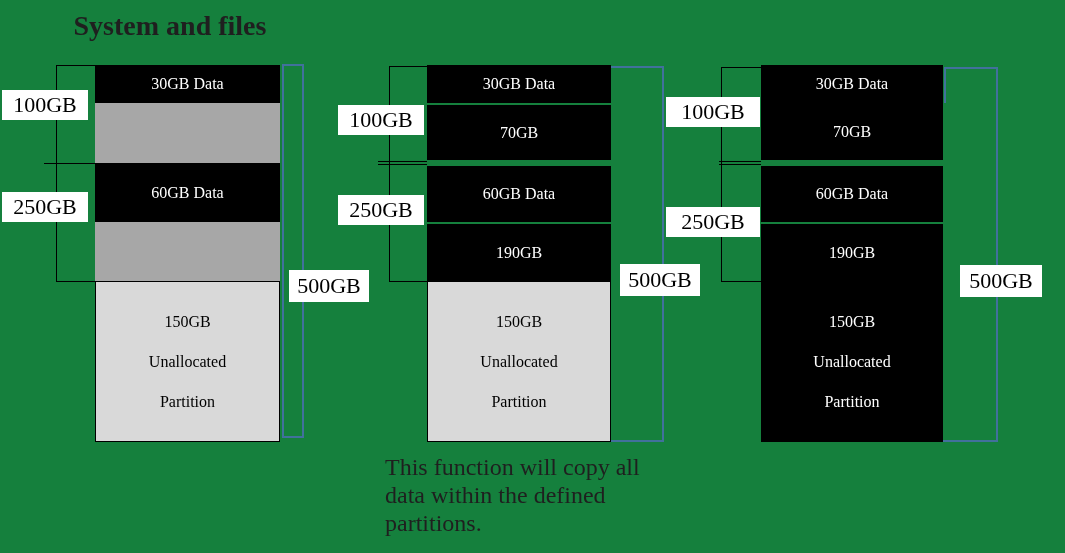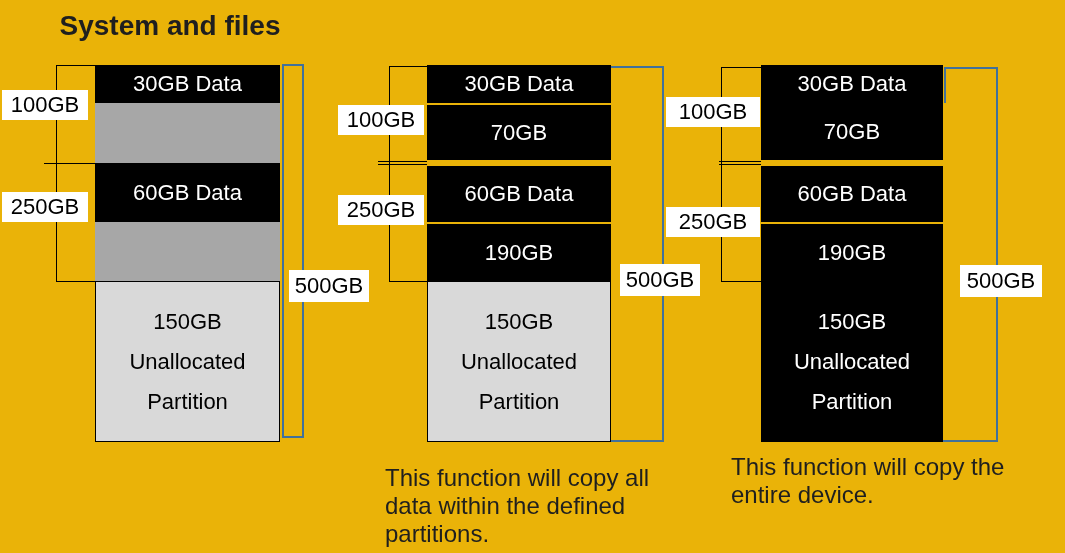--- a/index.html
+++ b/index.html
@@ -1,22 +1,22 @@
 <!DOCTYPE html>
 <html style="--ink: #1f1f1f; --bar_black: #000000; --empty_gray: #a7a7a7; --unalloc_gray: #d9d9d9; --blue: #41719c; --white: #ffffff;"><head>
 <meta charset="utf-8">
 <style>
   html,body { margin:0; padding:0; background:#fff; }
   .canvas {
-    position:relative; width:1065px; height:553px; background:#eab308;
-    font-family:Liberation Sans, sans-serif; overflow:hidden;
+    position:relative; width:1065px; height:553px; background:#15803d;
+    font-family:Liberation Serif, serif; overflow:hidden;
   }
   .abs { position:absolute; }
   .title { font-weight:bold; font-size:28px; color:var(--ink,#1f1f1f); text-align:center; }
-  .seg { display:flex; align-items:center; justify-content:center; font-size:22px; }
+  .seg { display:flex; align-items:center; justify-content:center; font-size:16px; }
   .seg-black { background:var(--bar_black,#000); color:#fff; }
   .seg-gray { background:var(--empty_gray,#a7a7a7); }
   .seg-unalloc {
     background:var(--unalloc_gray,#d9d9d9); color:#000; border:1px solid #000;
     text-align:center; white-space:pre-line; line-height:40px;
   }
   .seg-unalloc-black {
     background:var(--bar_black,#000); color:#fff; border:none;
     text-align:center; white-space:pre-line; line-height:40px;
   }
@@ -70,21 +70,21 @@
   <div class="abs kline" style="left:378px;top:164px;width:49px;height:1px;"></div>
   <div class="abs kline" style="left:389px;top:281px;width:38px;height:1px;"></div>
   <div class="abs blabel" style="left:338px;top:105px;width:86px;height:30px;">100GB</div>
   <div class="abs blabel" style="left:338px;top:195px;width:86px;height:30px;">250GB</div>
 
   <div class="abs bline" style="left:611px;top:66px;width:53px;height:2px;"></div>
   <div class="abs bline" style="left:662px;top:66px;width:2px;height:376px;"></div>
   <div class="abs bline" style="left:611px;top:440px;width:53px;height:2px;"></div>
   <div class="abs blabel" style="left:620px;top:264px;width:80px;height:32px;">500GB</div>
 
-  <div class="abs caption" style="left:385px;top:453px;width:320px;margin-top:11px;">This function will copy all
+  <div class="abs caption" style="left:385px;top:453px;width:320px;">This function will copy all
 data within the defined
 partitions.</div>
 
 
   <div class="abs seg seg-black" style="left:761px;top:65px;width:182px;height:38px;">30GB Data</div>
   <div class="abs seg seg-black" style="left:761px;top:103px;width:182px;height:57px;">70GB</div>
   <div class="abs seg seg-black" style="left:761px;top:166px;width:182px;height:56px;">60GB Data</div>
   <div class="abs seg seg-black" style="left:761px;top:224px;width:182px;height:57px;">190GB</div>
   <div class="abs seg seg-unalloc-black" style="left:761px;top:281px;width:182px;height:161px;">150GB
 Unallocated
@@ -97,16 +97,14 @@
   <div class="abs kline" style="left:721px;top:281px;width:40px;height:1px;"></div>
   <div class="abs blabel" style="left:666px;top:97px;width:94px;height:30px;">100GB</div>
   <div class="abs blabel" style="left:666px;top:207px;width:94px;height:30px;">250GB</div>
 
   <div class="abs bline" style="left:945px;top:67px;width:53px;height:2px;"></div>
   <div class="abs bline" style="left:944px;top:67px;width:2px;height:36px;"></div>
   <div class="abs bline" style="left:996px;top:67px;width:2px;height:375px;"></div>
   <div class="abs bline" style="left:943px;top:440px;width:55px;height:2px;"></div>
   <div class="abs blabel" style="left:960px;top:265px;width:82px;height:32px;">500GB</div>
 
-  <div class="abs caption" style="left:731px;top:453px;width:330px;">This function will copy the
-entire device.</div>
 
 </div>
 
 </body></html>

